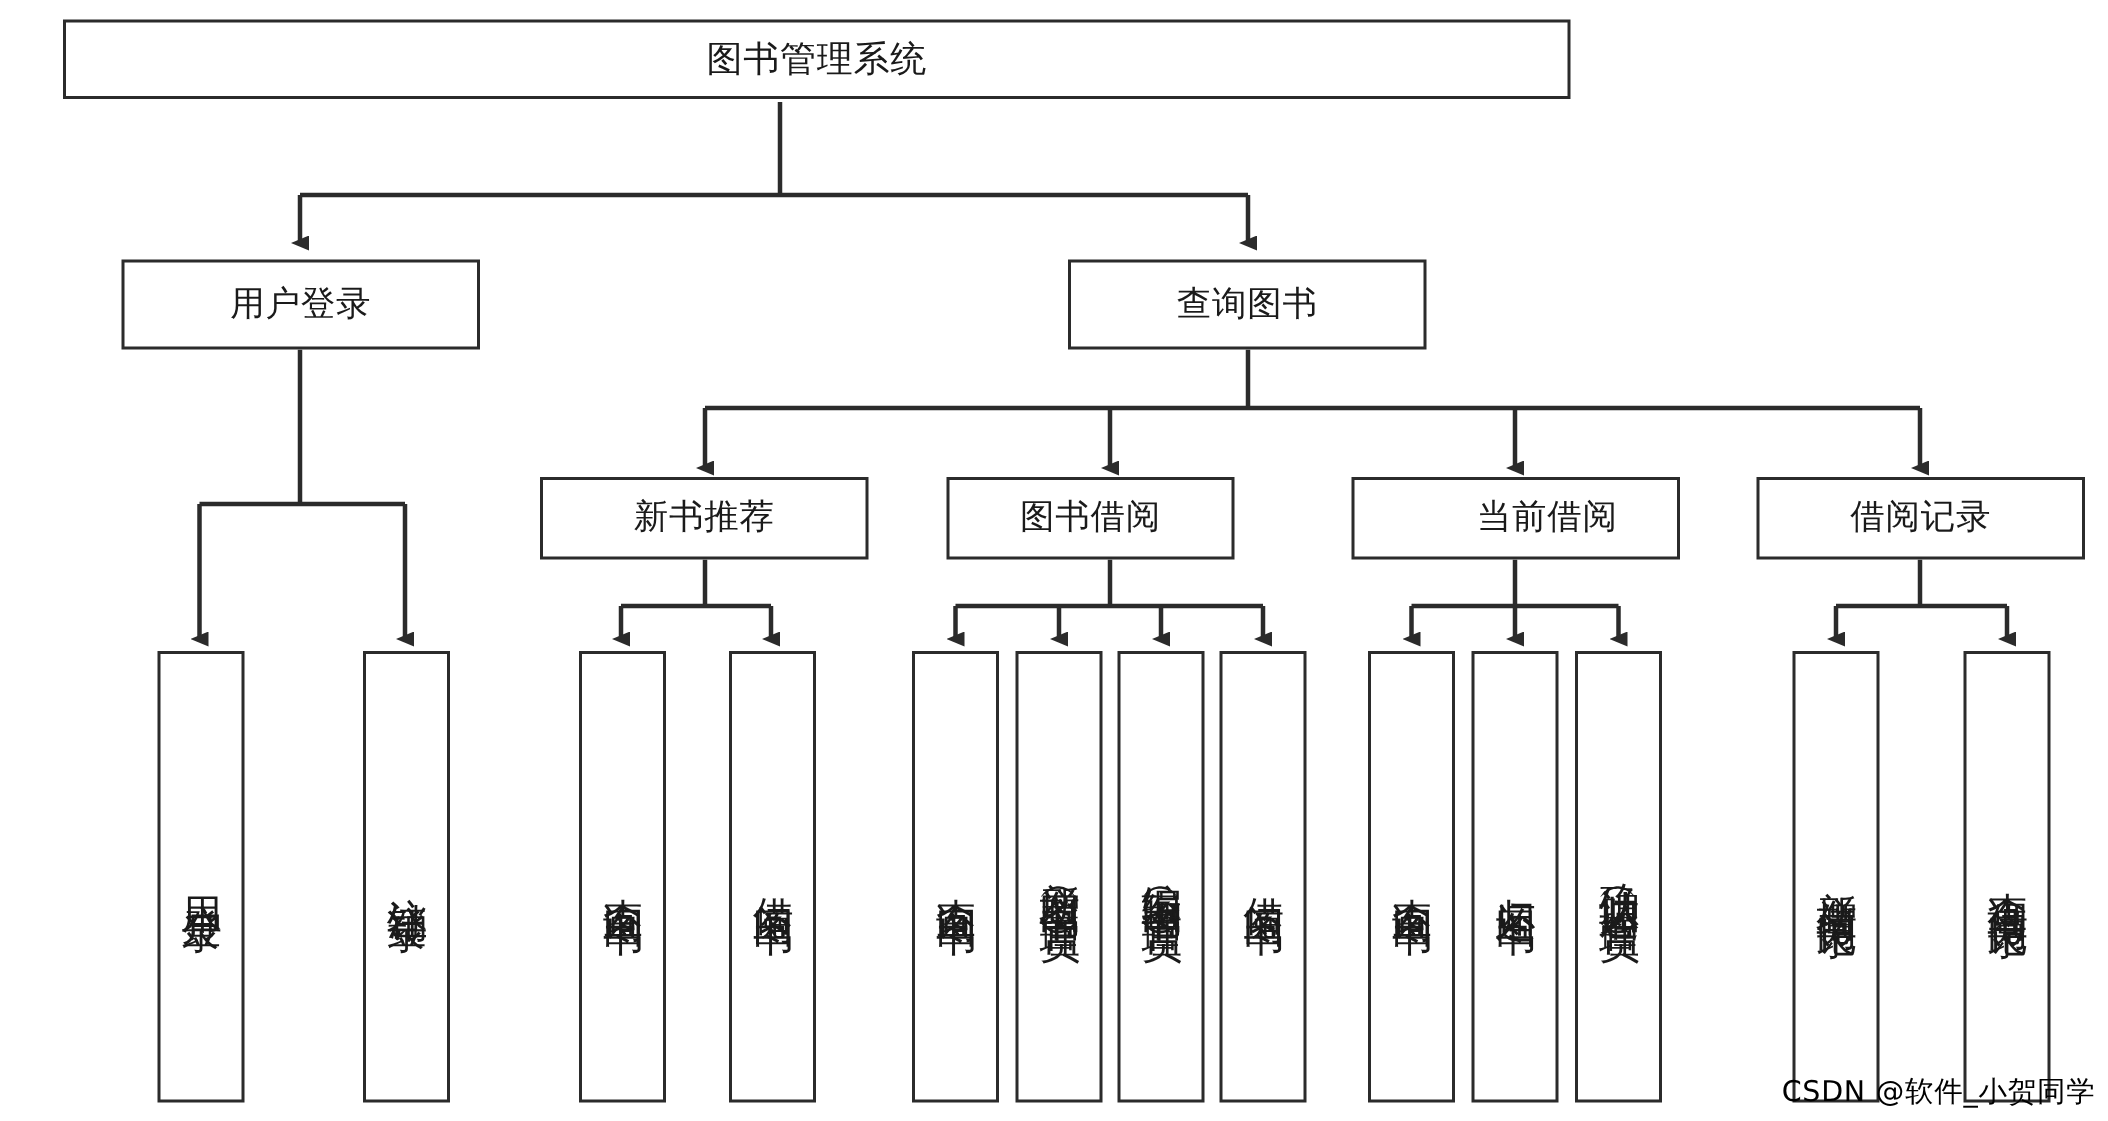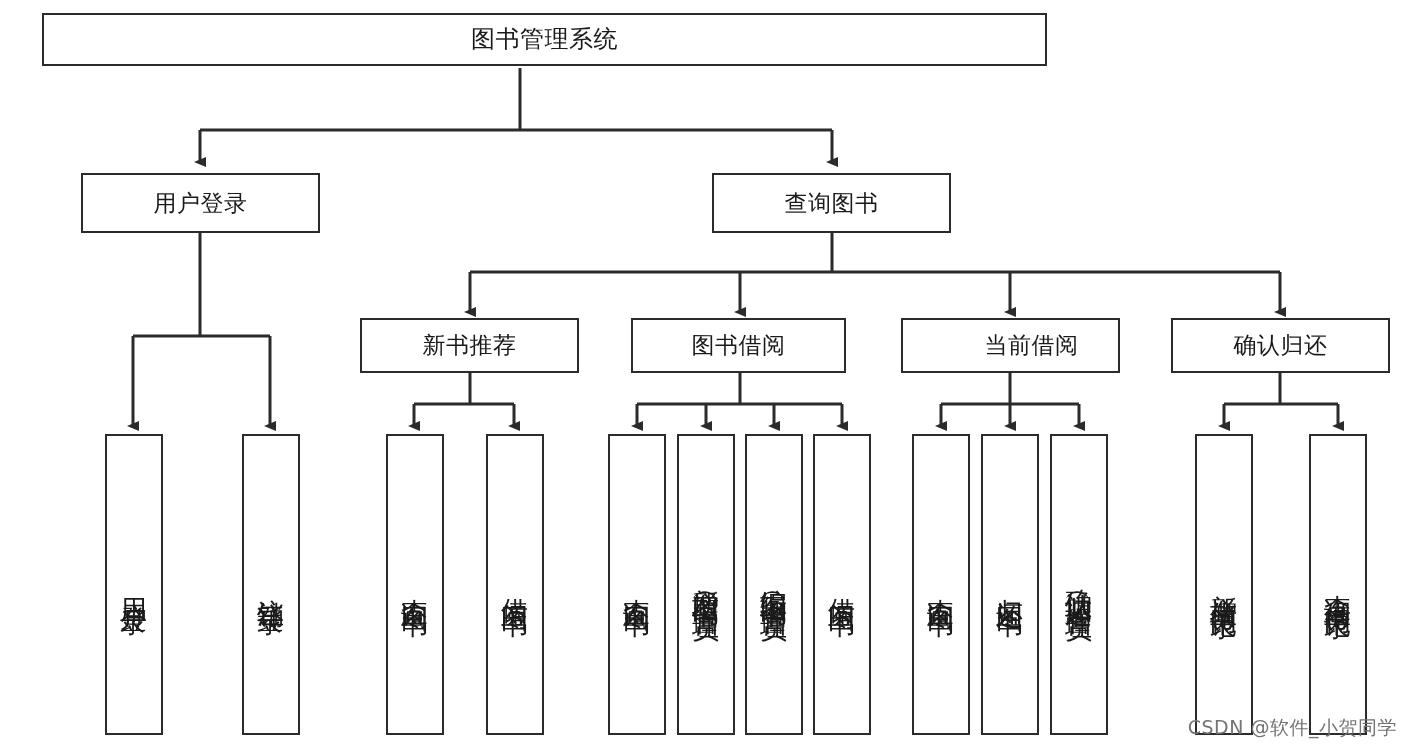--- a/index.html
+++ b/index.html
@@ -57,21 +57,21 @@
     text-orientation: upright;
     font-size: 27px;
     letter-spacing: 4px;
     line-height: 1;
   }
   .watermark {
     position: absolute;
     right: 8px;
     bottom: 6px;
     font-size: 19px;
-    color: #737373;
+    color: #000000;
     white-space: nowrap;
     letter-spacing: 0.5px;
   }
 </style>
 </head>
 <body>
 
 <div id="canvas">
 
   <svg class="edges" viewBox="0 0 1405 747">
@@ -131,28 +131,28 @@
   <div class="node horiz" style="left:81px; top:173px; width:239px; height:60px;">
     <span class="lbl">用户登录</span>
   </div>
   <div class="node horiz" style="left:712px; top:173px; width:239px; height:60px;">
     <span class="lbl">查询图书</span>
   </div>
 
   <div class="node horiz" style="left:360px; top:318px; width:219px; height:55px;align-items:center;">
     <span class="lbl">新书推荐</span>
   </div>
-  <div class="node horiz" style="left:631px; top:318px; width:215px; height:55px;justify-content:center;">
+  <div class="node horiz" style="left:631px; top:318px; width:192px; height:55px;justify-content:center;">
     <span class="lbl">图书借阅</span>
   </div>
   <div class="node horiz" style="left:901px; top:318px; width:219px; height:55px;padding-left:42px;">
     <span class="lbl">当前借阅</span>
   </div>
   <div class="node horiz" style="left:1171px; top:318px; width:219px; height:55px;">
-    <span class="lbl">确认归还</span>
+    <span class="lbl">借阅记录</span>
   </div>
 
   <div class="node vert" style="left:105px; top:434px; width:58px; height:301px;">
     <span class="lbl" style="font-size: 27px; letter-spacing: 4px;">用户登录</span>
   </div>
   <div class="node vert" style="left:242px; top:434px; width:58px; height:301px;">
     <span class="lbl" style="font-size: 27px; letter-spacing: 4px;">注销登录</span>
   </div>
 
   <div class="node vert" style="left:386px; top:434px; width:58px; height:301px;">

